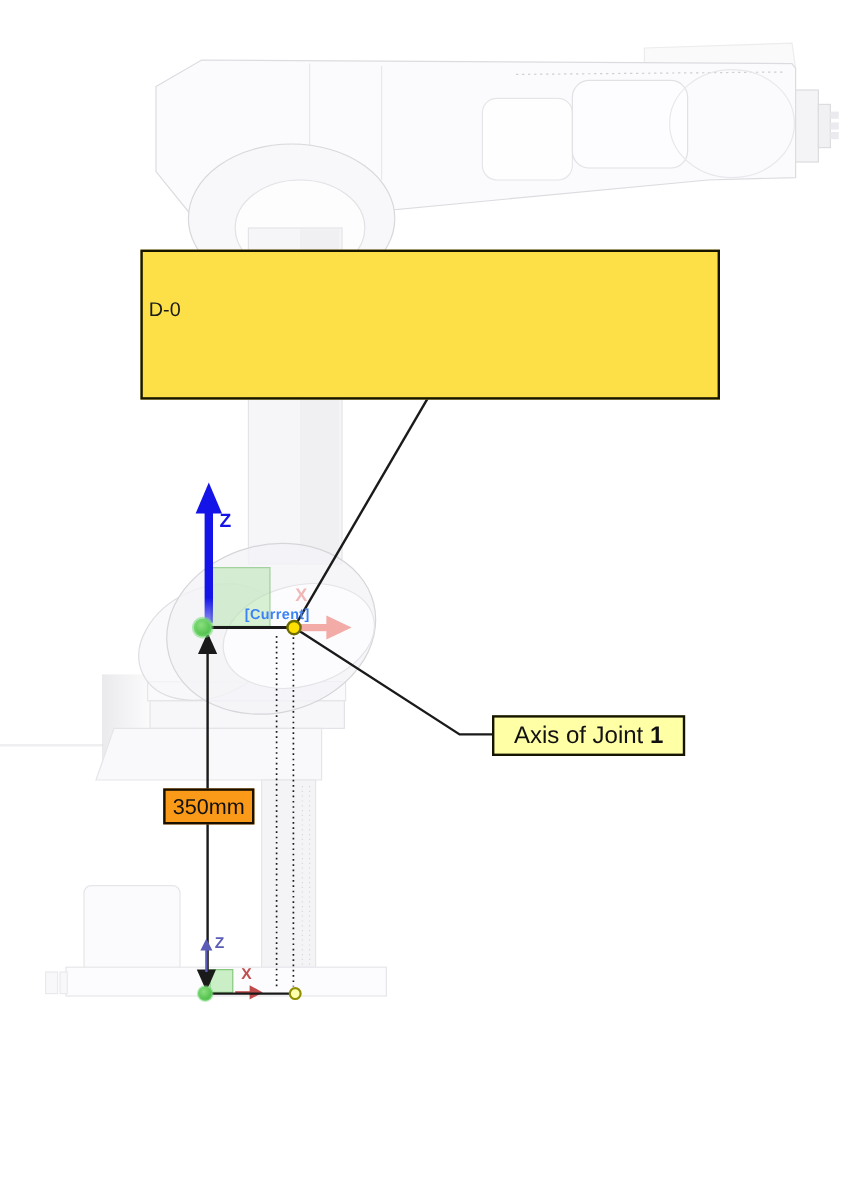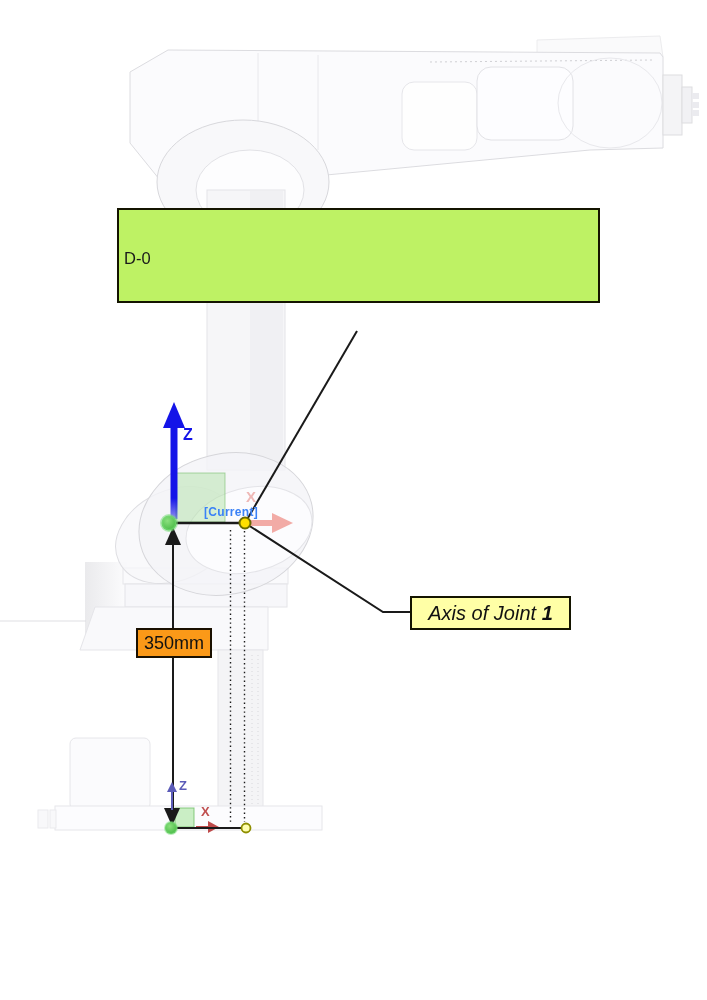--- a/index.html
+++ b/index.html
@@ -4,38 +4,37 @@
 <style>
   html,body{margin:0;padding:0;background:#fff;}
   .canvas{
     position:relative;width:707px;height:1000px;background:#fff;
     font-family:"Liberation Sans",sans-serif;overflow:hidden;
   }
   .canvas svg{position:absolute;left:0;top:0;}
   .abs{position:absolute;box-sizing:border-box;}
   
   .callout{
-    left:117px;top:208px;width:483px;height:95px;
-    background:#bef264;border:2px solid #141400;
+    left:117px;top:208px;width:483px;height:125px;
+    background:#fde047;border:2px solid #141400;
     padding:3px 5px;color:#1a1a1a;font-size:16.5px;line-height:18px;
     white-space:pre;overflow:hidden;
   }
   .callout .body{margin-top:20px;}
   
   .axis-label{
     left:410px;top:596px;width:161px;height:34px;
     background:#FFFFA6;border:2px solid #141400;
     font-size:20px;line-height:30px;text-align:center;color:#111;
     white-space:pre;
-    font-style:italic;
   }
   .axis-label b{font-weight:bold;}
   
   .dim-label{
-    left:136px;top:628px;width:76px;height:30px;
+    left:136px;top:657px;width:76px;height:30px;
     background:#FB9918;border:2px solid #1a1000;
     font-size:18px;line-height:26px;text-align:center;color:#111;
   }
   .current-label{
     left:204px;top:505px;font-size:12px;font-weight:600;
     color:#3b82f6;letter-spacing:.3px;
   }
   .zbig-label{left:183px;top:426px;font-size:16px;font-weight:bold;color:#1414E8;}
   .xpink-label{left:246px;top:488px;font-size:15px;font-weight:bold;color:rgba(228,128,122,.55);}
   .zsmall-label{left:179px;top:778px;font-size:13px;font-weight:bold;color:#5B5BB8;}

